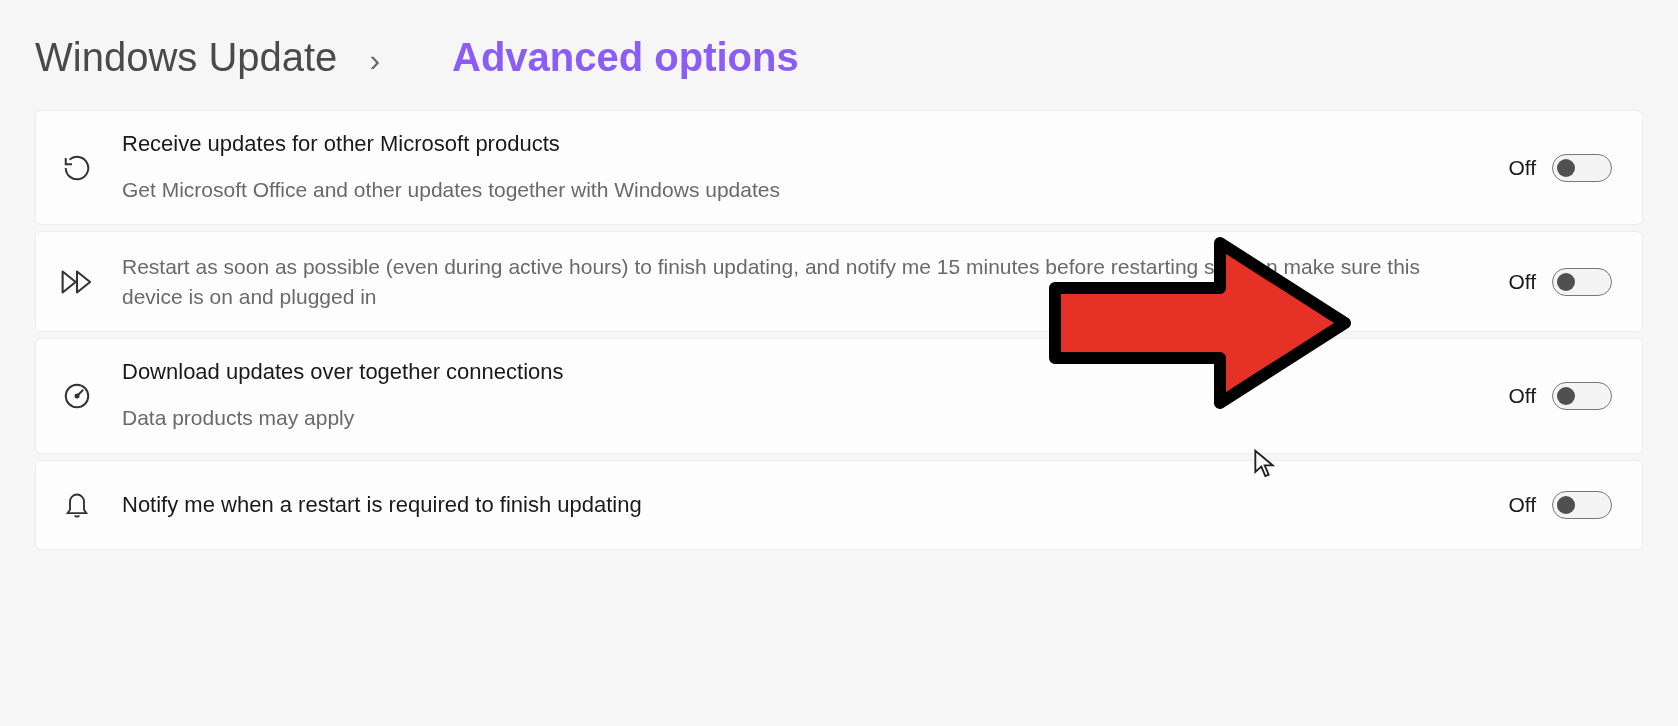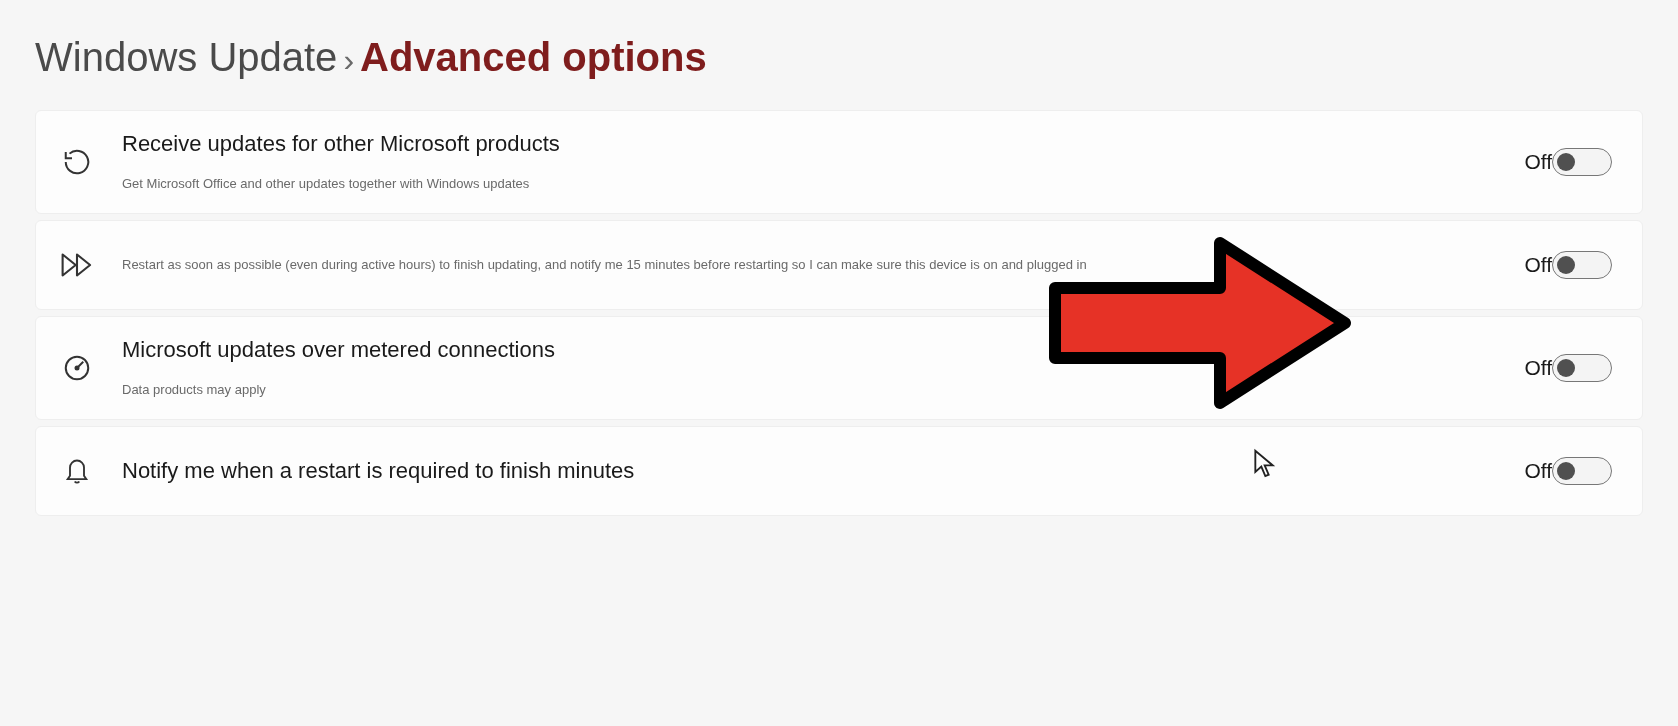--- a/index.html
+++ b/index.html
@@ -12,36 +12,37 @@
       background: #f6f6f6;
       width: 1678px;
       height: 726px;
       overflow: hidden;
       position: relative;
     }
     .header {
       padding: 35px 35px 30px 35px;
       display: flex;
       align-items: baseline;
-      gap: 6px;
+      gap: 32px;
     }
     .breadcrumb-parent {
       font-size: 40px;
       font-weight: 400;
       color: #4a4a4a;
     }
     .breadcrumb-separator {
       font-size: 32px;
       color: #6a6a6a;
       font-weight: 400;
     }
     .breadcrumb-current {
       font-size: 40px;
       font-weight: 600;
-      color: #7f1d1d;
+      color: #8b5cf6;
+      margin-left: 40px;
     }
     .settings-list {
       padding: 0 35px;
       display: flex;
       flex-direction: column;
       gap: 6px;
     }
     .setting-row {
       background: #fdfdfd;
       border: 1px solid #eeeeee;
@@ -67,28 +68,29 @@
       flex-direction: column;
       gap: 18px;
       min-width: 0;
     }
     .setting-title {
       font-size: 22px;
       font-weight: 400;
       color: #1a1a1a;
     }
     .setting-description {
-      font-size: 13px;
+      font-size: 21px;
       font-weight: 400;
       color: #6a6a6a;
       line-height: 1.4;
     }
     .toggle-group {
       display: flex;
       align-items: center;
+      gap: 16px;
       flex-shrink: 0;
     }
     .toggle-label {
       font-size: 21px;
       color: #1a1a1a;
     }
     .toggle-switch {
       width: 60px;
       height: 28px;
       border-radius: 14px;
@@ -172,40 +174,40 @@
 
   <div class="setting-row">
     <div class="setting-icon">
       <svg width="30" height="30" viewBox="0 0 24 24" fill="none" stroke="currentColor" stroke-width="1.6">
         <circle cx="12" cy="12" r="9"></circle>
         <circle cx="12" cy="12" r="2" fill="currentColor" stroke="none"></circle>
         <line x1="12" y1="12" x2="17" y2="7"></line>
       </svg>
     </div>
     <div class="setting-text">
-      <div class="setting-title">Microsoft updates over metered connections</div>
+      <div class="setting-title">Download updates over together connections</div>
       <div class="setting-description">Data products may apply</div>
     </div>
     <div class="toggle-group">
       <span class="toggle-label">Off</span>
       <div class="toggle-switch">
         <div class="toggle-knob"></div>
       </div>
     </div>
   </div>
 
   <div class="setting-row">
     <div class="setting-icon">
       <svg width="28" height="30" viewBox="0 0 24 24" fill="none" stroke="currentColor" stroke-width="1.6">
         <path d="M18 16 C18 16 18 9 18 9 C18 5.7 15.3 3 12 3 C8.7 3 6 5.7 6 9 L6 16 L4 19 L20 19 Z"></path>
         <path d="M10 21 C10.5 21.6 11.2 22 12 22 C12.8 22 13.5 21.6 14 21"></path>
       </svg>
     </div>
     <div class="setting-text">
-      <div class="setting-title">Notify me when a restart is required to finish minutes</div>
+      <div class="setting-title">Notify me when a restart is required to finish updating</div>
     </div>
     <div class="toggle-group">
       <span class="toggle-label">Off</span>
       <div class="toggle-switch">
         <div class="toggle-knob"></div>
       </div>
     </div>
   </div>
 
 </div>

